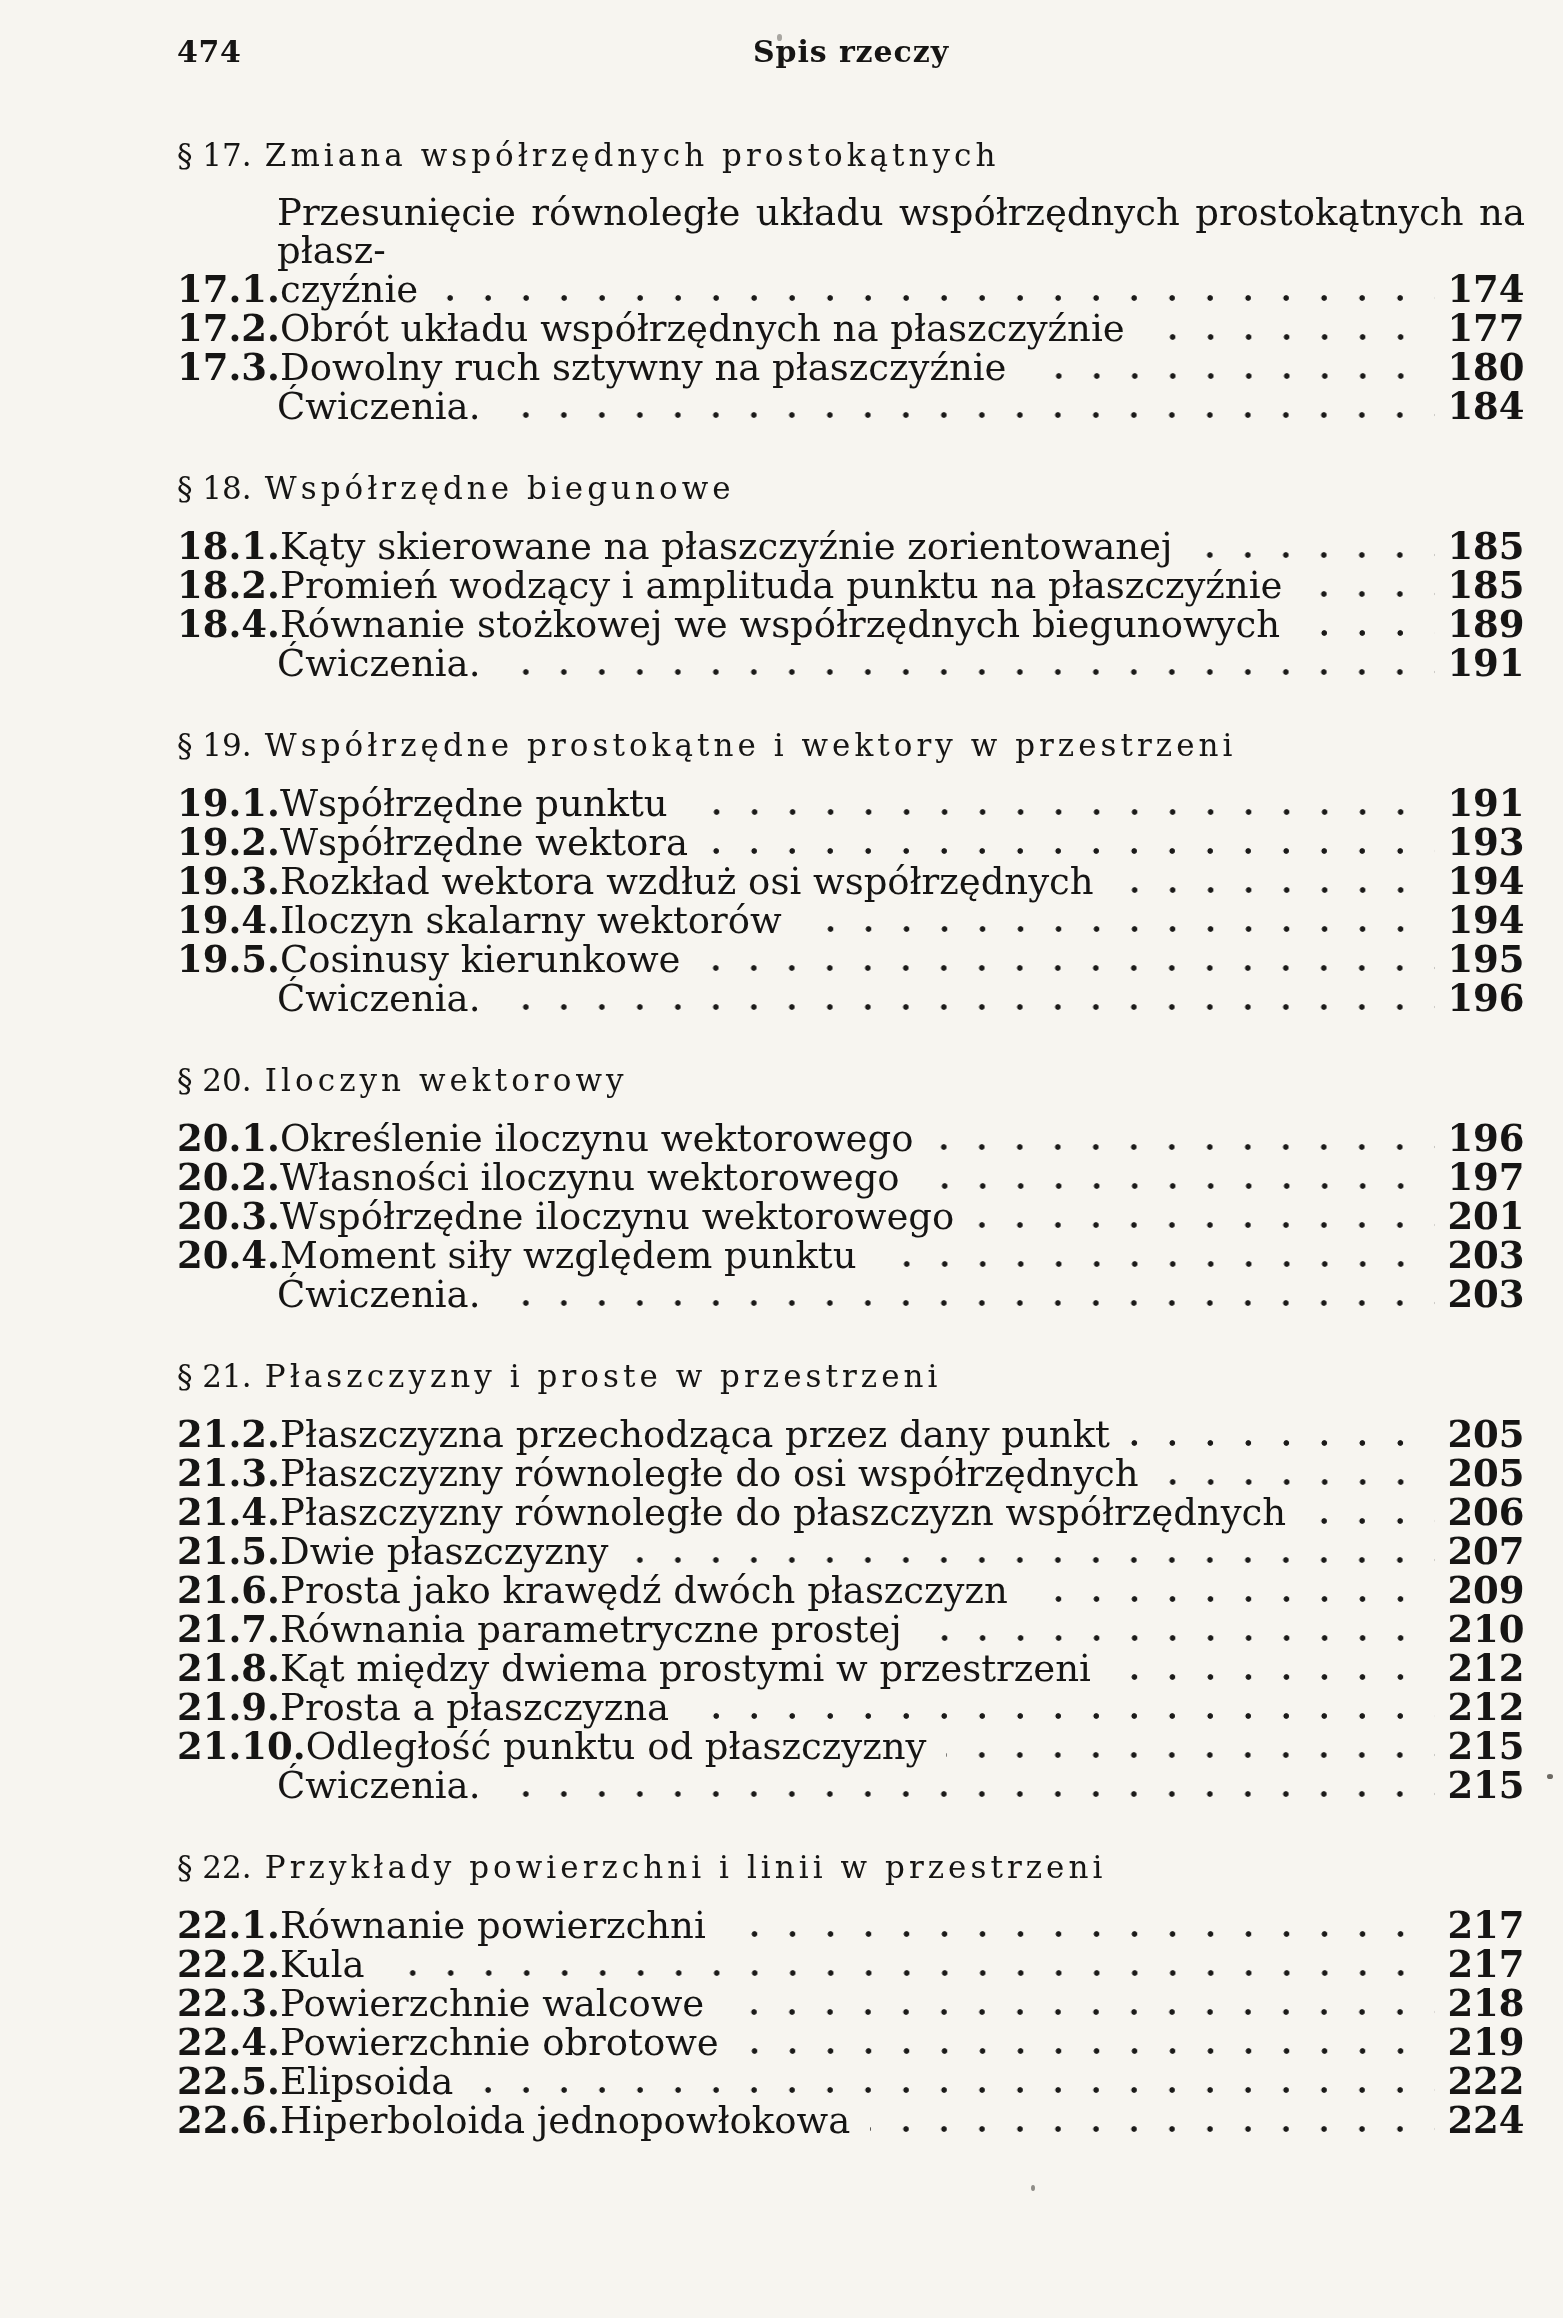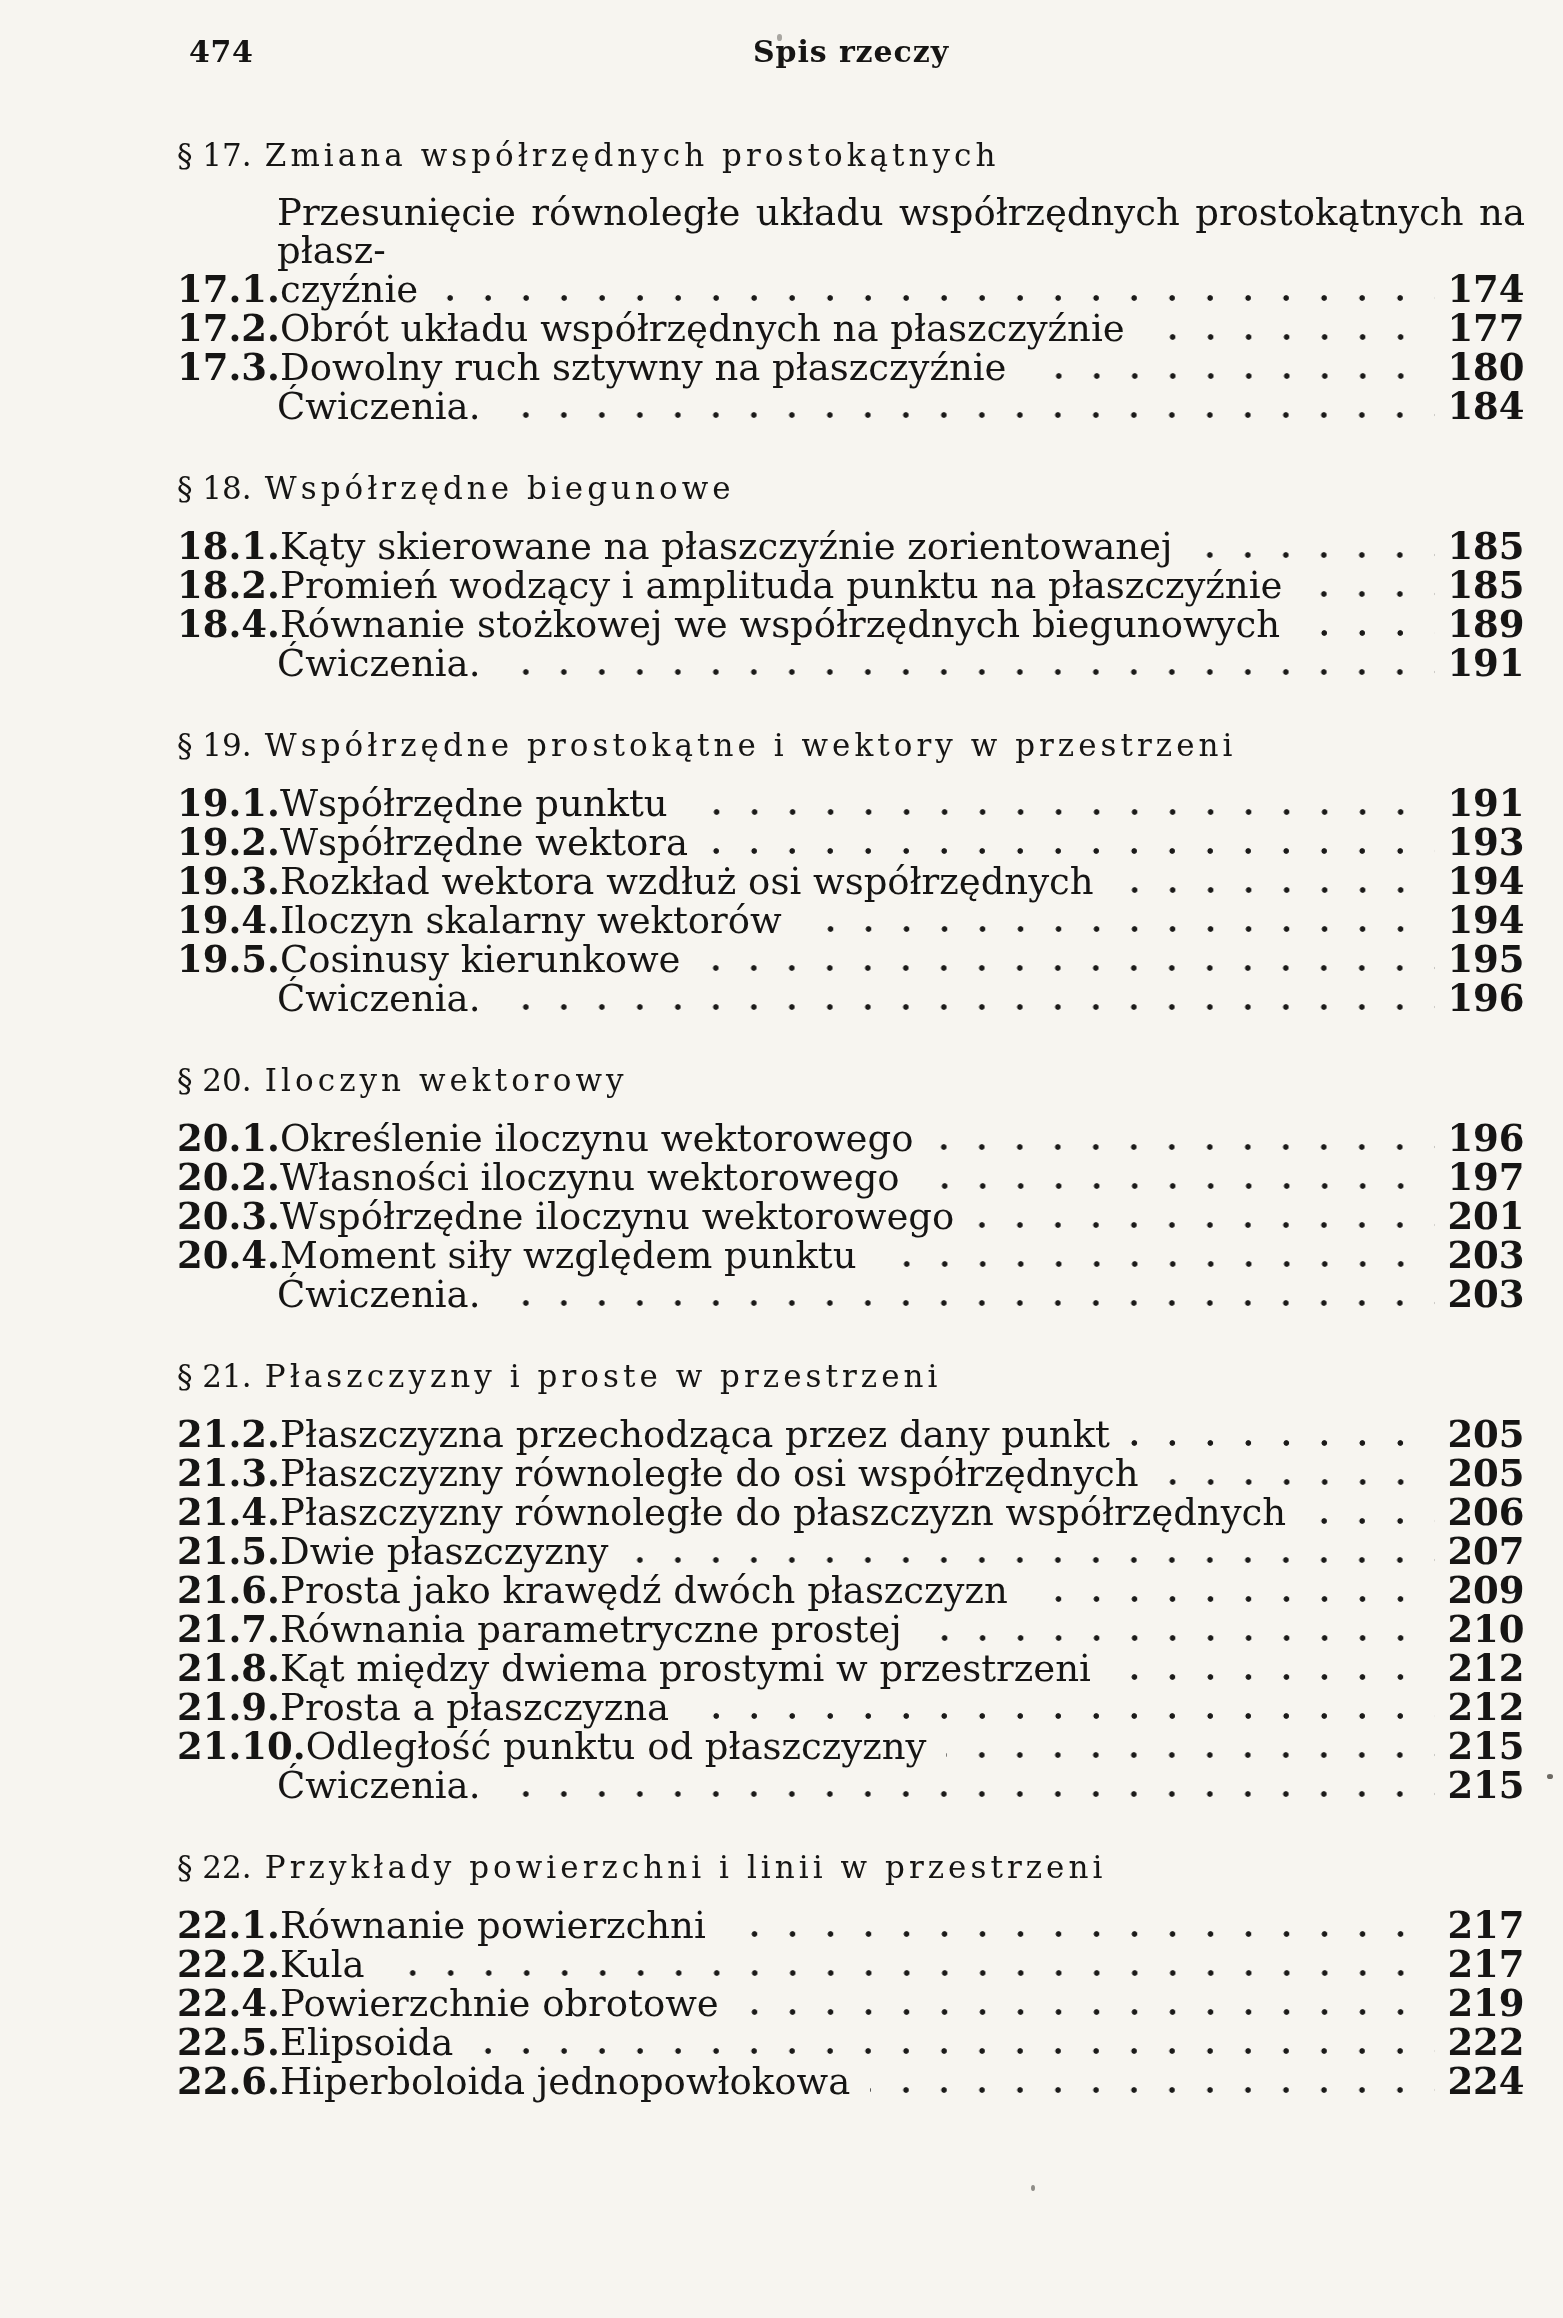--- a/index.html
+++ b/index.html
@@ -19,21 +19,21 @@
     padding: 34px 39px 0 177px;
   }
   
   .page-header {
     position: relative;
     height: 42px;
     font-size: 30px;
     font-weight: bold;
     margin-bottom: 61px;
   }
-  .folio { letter-spacing: 0.02em; margin-left: 12px; }
+  .folio { letter-spacing: 0.02em; }
   .running-title {
     position: absolute;
     left: 50%;
     top: 0;
     transform: translateX(-50%);
     letter-spacing: 0.03em;
   }
   
   .section-heading {
     font-size: 31px;
@@ -415,20 +415,29 @@
     <div class="row">
       <span class="num">22.2.</span>
       <span class="title">Kula</span>
       <span class="leader"></span>
       <span class="pagenum">217</span>
     </div>
   </div>
           <div class="entry">
 
     <div class="row">
+      <span class="num">22.3.</span>
+      <span class="title">Powierzchnie walcowe</span>
+      <span class="leader"></span>
+      <span class="pagenum">218</span>
+    </div>
+  </div>
+          <div class="entry">
+
+    <div class="row">
       <span class="num">22.4.</span>
       <span class="title">Powierzchnie obrotowe</span>
       <span class="leader"></span>
       <span class="pagenum">219</span>
     </div>
   </div>
           <div class="entry">
 
     <div class="row">
       <span class="num">22.5.</span>

